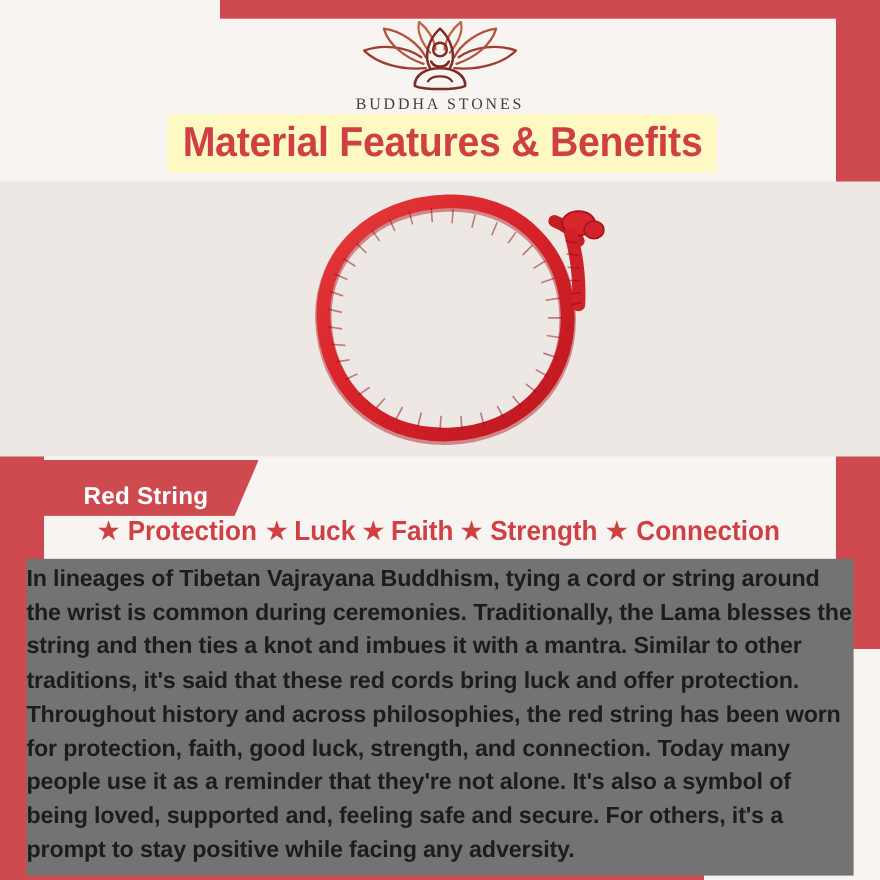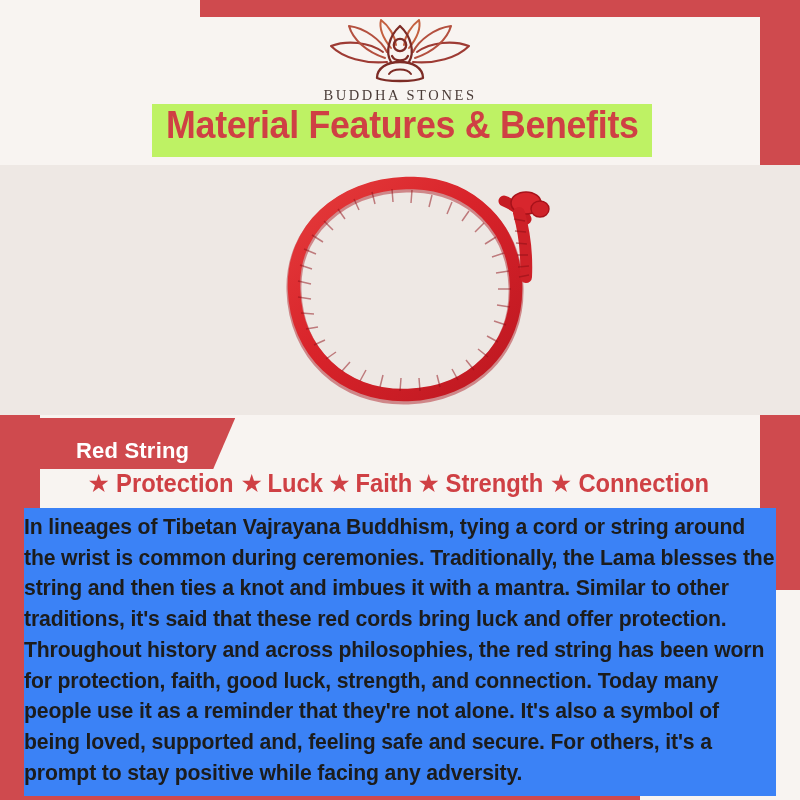--- a/index.html
+++ b/index.html
@@ -78,22 +78,23 @@
     font-weight: 400;
   }
 
   
   .title-band {
     position: absolute;
     top: 104px;
     left: 152px;
     width: 500px;
     height: 53px;
-    background: #bef264;
-    display: flex;
+    background: #fef9c3;
+    display: flex;
+    align-items: center;
     justify-content: center;
   }
   .title-text {
     font-family: "Liberation Sans Narrow", "Liberation Sans", sans-serif;
     font-weight: bold;
     font-size: 38px;
     color: #cf4044;
     letter-spacing: -0.3px;
     transform: scaleX(0.94);
     white-space: nowrap;
@@ -169,21 +170,21 @@
     white-space: nowrap;
     transform: scaleX(0.95);
   }
 
   
   .body-copy {
     position: absolute;
     top: 508px;
     left: 24px;
     width: 752px;
-    background: #3b82f6;
+    background: #737373;
     font-family: "Liberation Sans", sans-serif;
     font-weight: bold;
     font-size: 21.2px;
     line-height: 30.7px;
     color: #1c1c1c;
     letter-spacing: -0.15px;
     white-space: pre-wrap;
     padding: 4px 0 8px 0;
   }
 </style>

